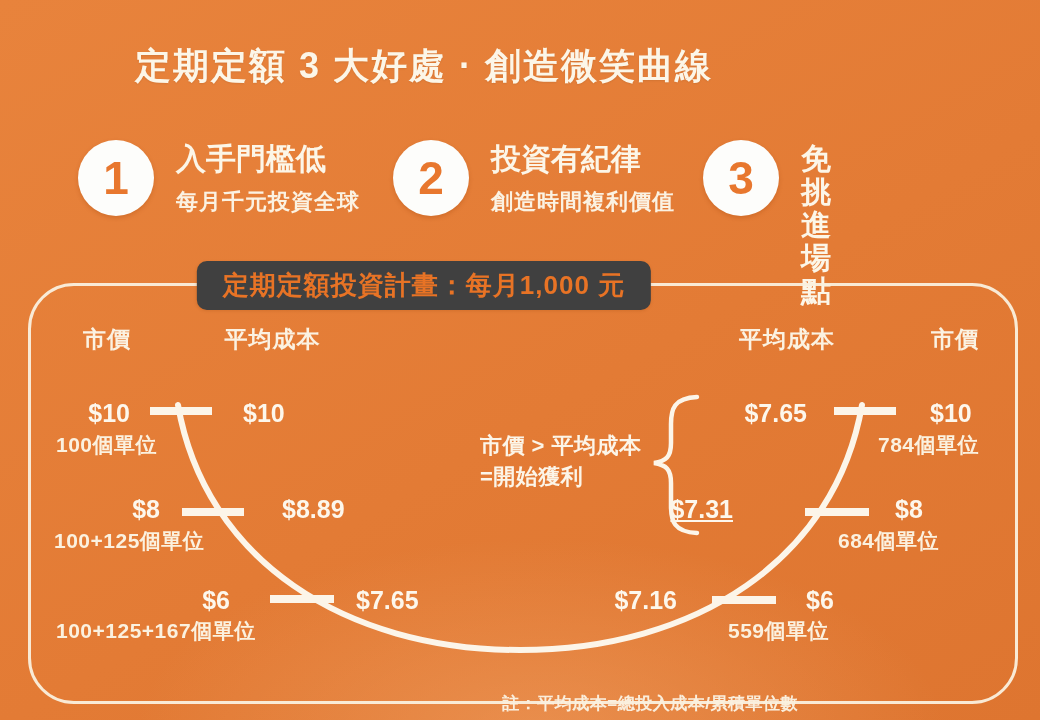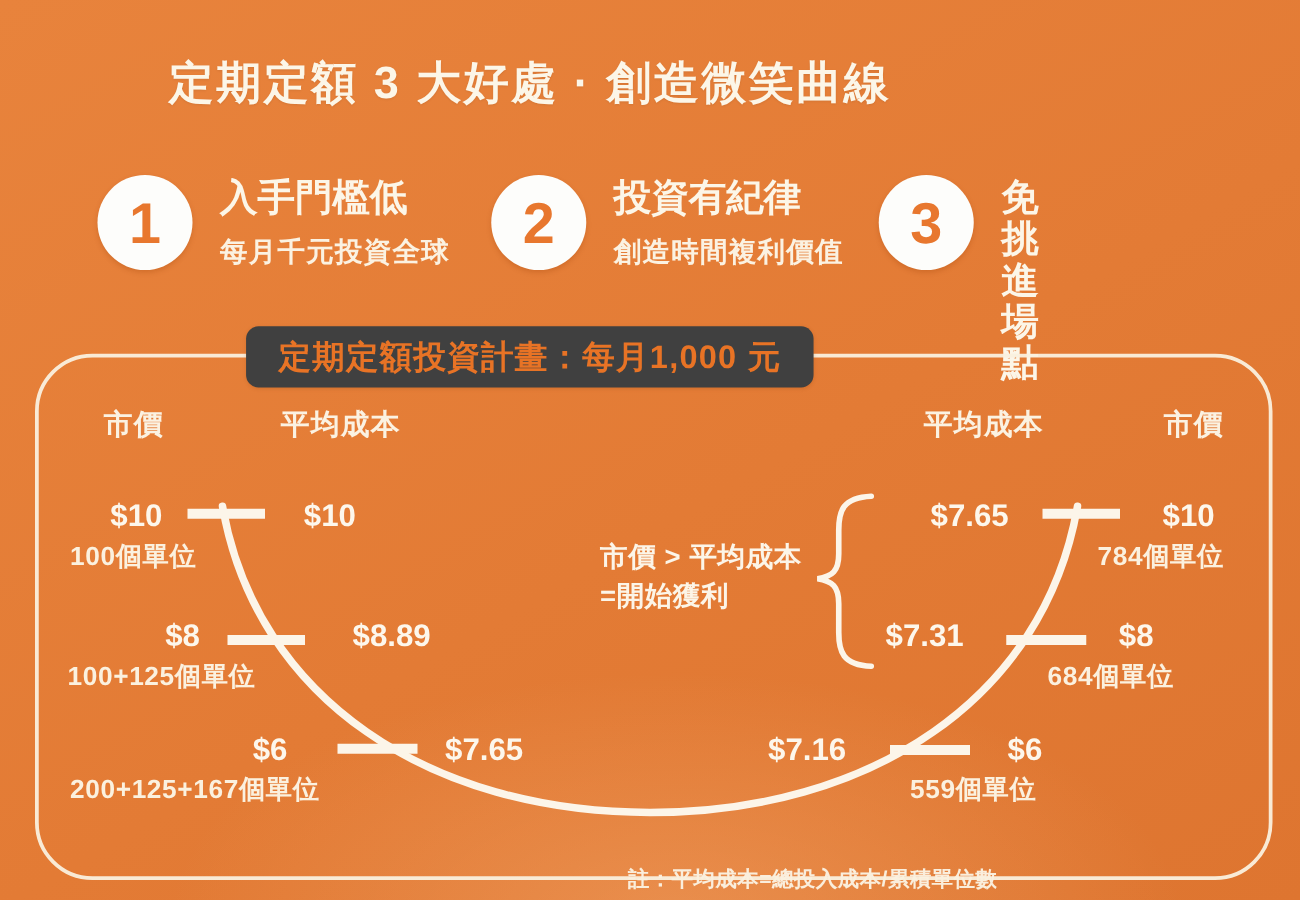--- a/index.html
+++ b/index.html
@@ -98,27 +98,27 @@
   <div class="abs val r" style="left:40px;top:399px;width:90px;">$10</div>
   <div class="abs val" style="left:243px;top:399px;">$10</div>
   <div class="abs units" style="left:56px;top:431px;">100個單位</div>
 
   <div class="abs val r" style="left:70px;top:495px;width:90px;">$8</div>
   <div class="abs val" style="left:282px;top:495px;">$8.89</div>
   <div class="abs units" style="left:54px;top:527px;">100+125個單位</div>
 
   <div class="abs val r" style="left:140px;top:586px;width:90px;">$6</div>
   <div class="abs val" style="left:356px;top:586px;">$7.65</div>
-  <div class="abs units" style="left:56px;top:617px;">200+125+167個單位</div>
+  <div class="abs units" style="left:56px;top:617px;">100+125+167個單位</div>
 
   <div class="abs val r" style="left:712px;top:399px;width:95px;">$7.65</div>
   <div class="abs val" style="left:930px;top:399px;">$10</div>
   <div class="abs units" style="left:878px;top:431px;">784個單位</div>
 
-  <div class="abs val r" style="left:676px;top:495px;width:95px;">$7.31</div>
+  <div class="abs val r" style="left:638px;top:495px;width:95px;text-decoration:underline;">$7.31</div>
   <div class="abs val" style="left:895px;top:495px;">$8</div>
   <div class="abs units" style="left:838px;top:527px;">684個單位</div>
 
   <div class="abs val r" style="left:582px;top:586px;width:95px;">$7.16</div>
   <div class="abs val" style="left:806px;top:586px;">$6</div>
   <div class="abs units" style="left:728px;top:617px;">559個單位</div>
 
   <div class="abs profit-note" style="left:480px;top:430px;">
     <div>市價 &gt; 平均成本</div>
     <div>=開始獲利</div>

